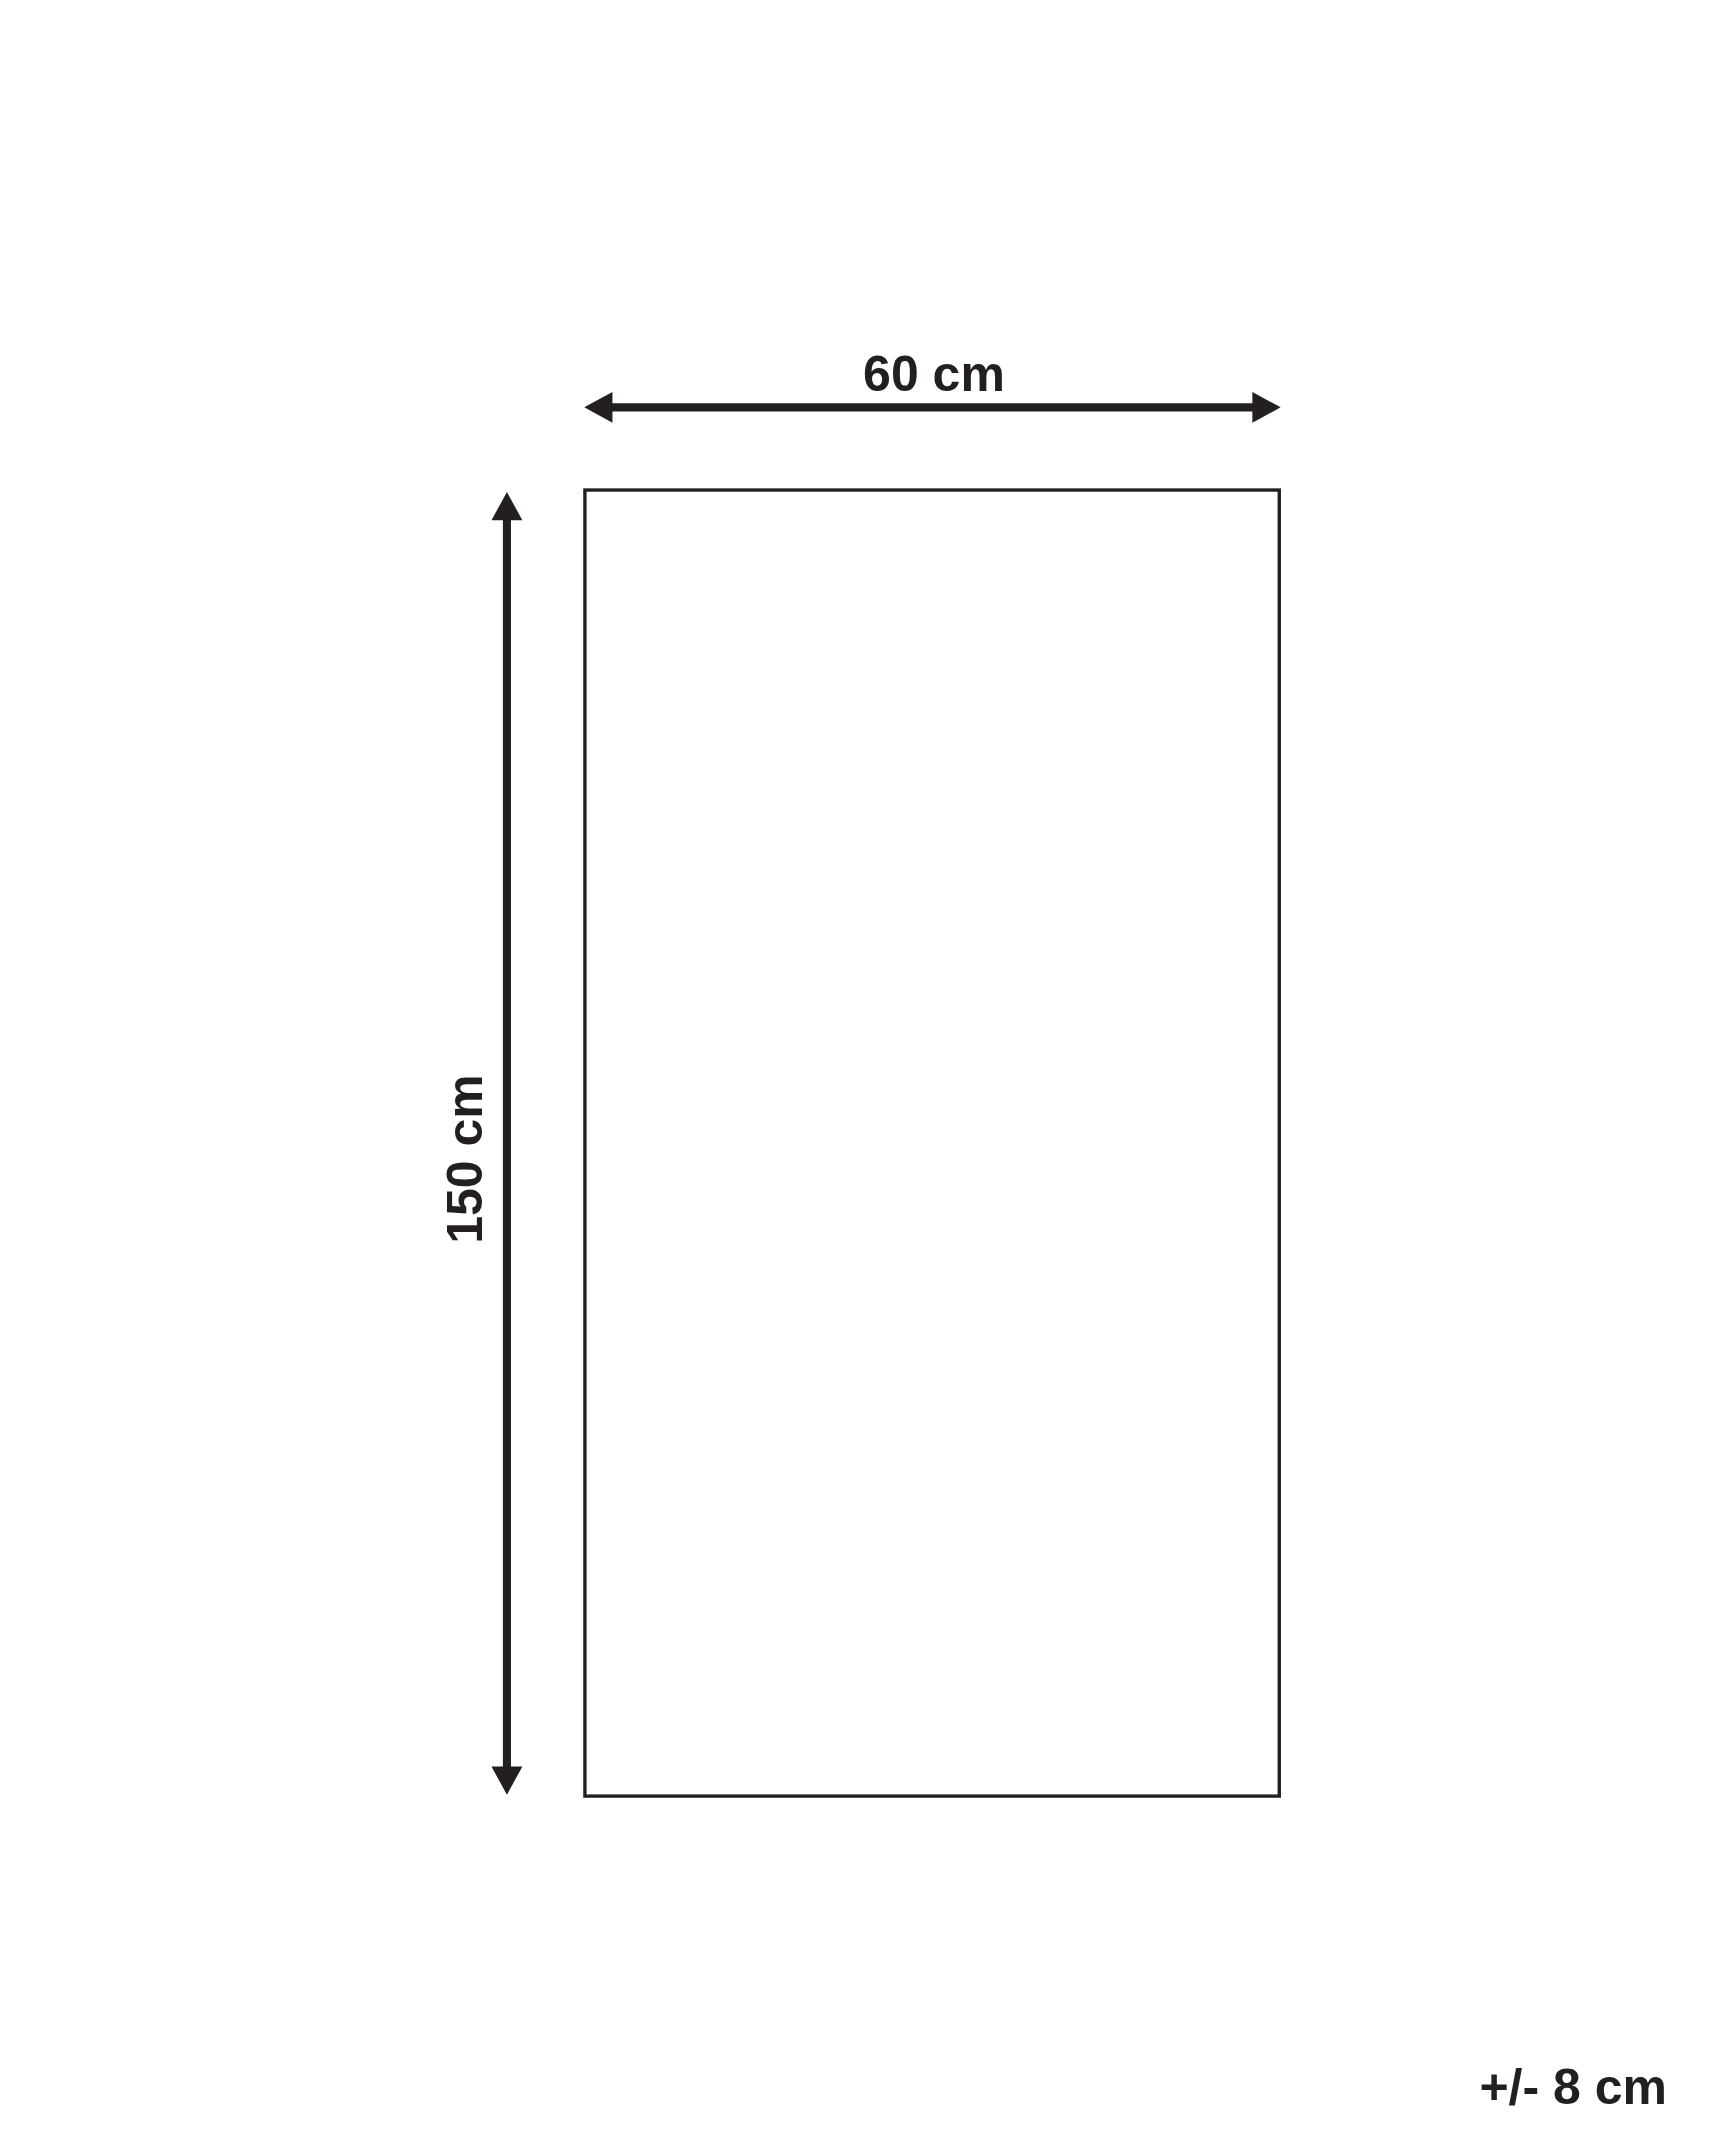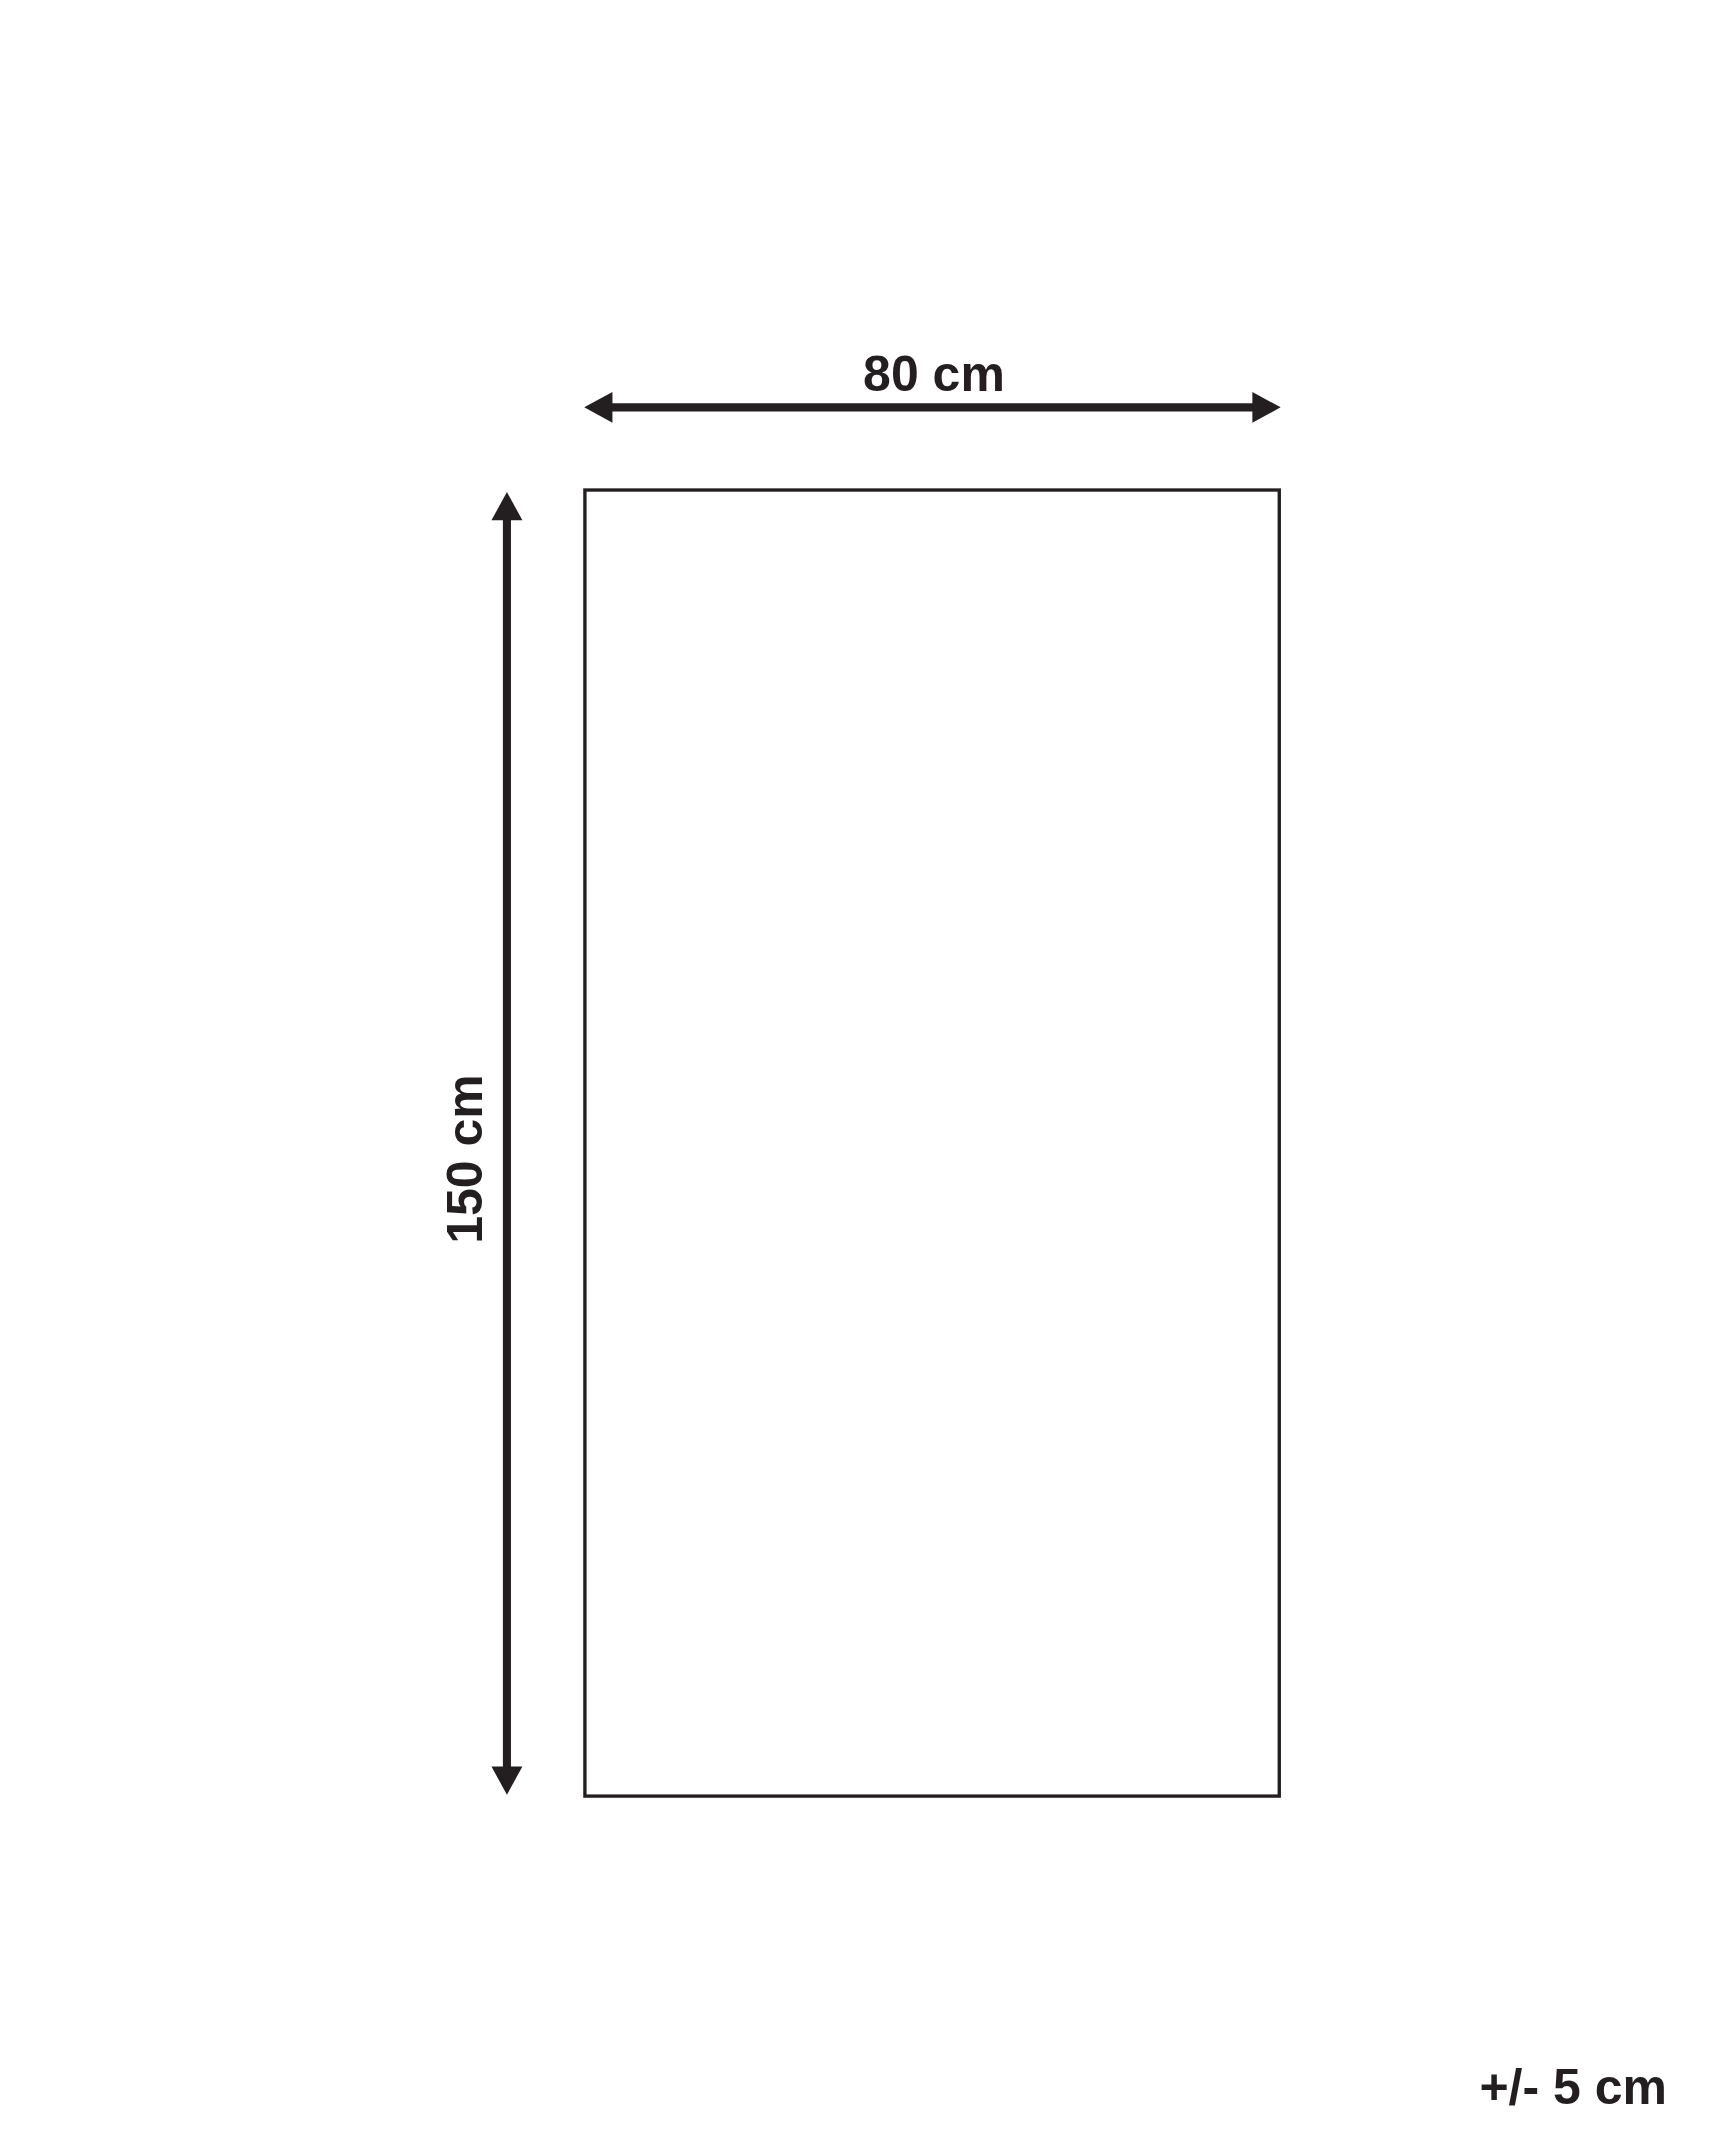--- a/index.html
+++ b/index.html
@@ -65,20 +65,20 @@
       <polygon points="1905,606 1863,583 1863,629" fill="currentColor"></polygon>
     </g>
 
     <g>
       <line x1="754" y1="766" x2="754" y2="2636" stroke="currentColor" stroke-width="12"></line>
       <polygon points="754,732 731,774 777,774" fill="currentColor"></polygon>
       <polygon points="754,2670 731,2628 777,2628" fill="currentColor"></polygon>
     </g>
   </svg>
 
-  <div class="dim-label width">80 cm</div>
+  <div class="dim-label width">60 cm</div>
 
   <div class="dim-label height">150 cm</div>
 
-  <div class="dim-label tolerance">+/- 5 cm</div>
+  <div class="dim-label tolerance">+/- 8 cm</div>
 
 </div>
 
 
 </body></html>

